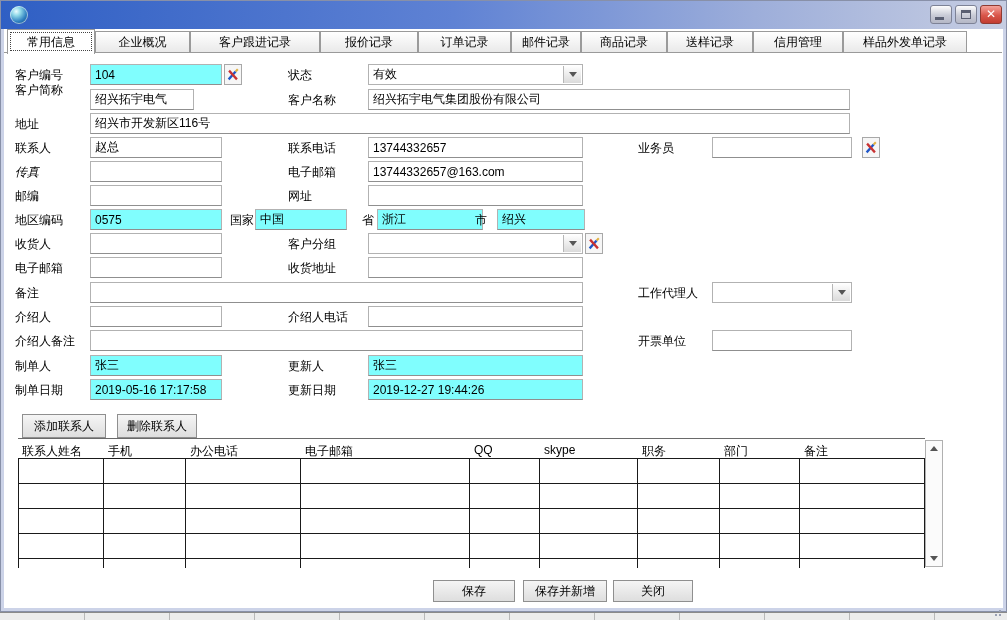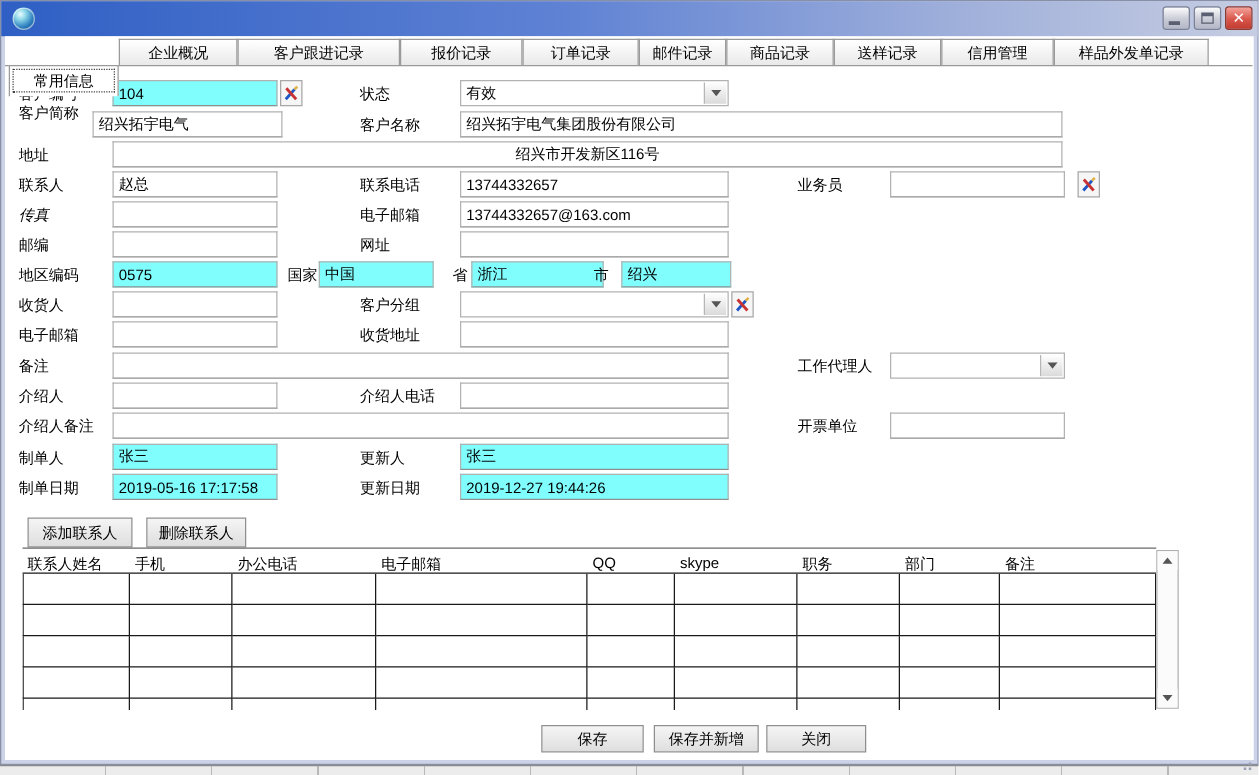--- a/index.html
+++ b/index.html
@@ -99,21 +99,21 @@
       <span class="winbtn close" style="left:979px;">
           <i class="glyph-x">✕</i>
         </span>
     </div>
     <div class="client"></div>
   </div>
 
   <div class="abs">
 
     <div class="tabline"></div>
-    <div class="tab sel" style="left:7px;width:88px;margin-top:23px;">常用信息</div>
+    <div class="tab sel" style="left:7px;width:88px;">常用信息</div>
     <div class="tab" style="left:95px;width:95px;">企业概况</div>
     <div class="tab" style="left:190px;width:130px;">客户跟进记录</div>
     <div class="tab" style="left:320px;width:98px;">报价记录</div>
     <div class="tab" style="left:418px;width:93px;">订单记录</div>
     <div class="tab" style="left:511px;width:70px;">邮件记录</div>
     <div class="tab" style="left:581px;width:86px;">商品记录</div>
     <div class="tab" style="left:667px;width:86px;">送样记录</div>
     <div class="tab" style="left:753px;width:90px;">信用管理</div>
     <div class="tab" style="left:843px;width:124px;">样品外发单记录</div>
 
@@ -128,26 +128,26 @@
     </button>
     <span class="lbl" style="left:288px;top:68px;">状态</span>
     <div class="dd" style="left:368px;top:64px;width:215px;">
       <span class="val">有效</span>
       <span class="btn">
           <i class="tri-dn"></i>
         </span>
     </div>
 
     <span class="lbl" style="left:15px;top:83px;text-align:center;">客户简称</span>
-    <input class="inp" style="left: 74px; top: 89px; width: 152px;" value="绍兴拓宇电气">
+    <input class="inp" style="left: 90px; top: 89px; width: 104px;" value="绍兴拓宇电气">
     <span class="lbl" style="left:288px;top:93px;">客户名称</span>
     <input class="inp" style="left: 368px; top: 89px; width: 482px;" value="绍兴拓宇电气集团股份有限公司">
 
     <span class="lbl" style="left:15px;top:117px;">地址</span>
-    <input class="inp" style="left: 90px; top: 113px; width: 760px; text-align: center;" value="绍兴市开发新区116号">
+    <input class="inp" style="left: 90px; top: 113px; width: 760px;" value="绍兴市开发新区116号">
 
     <span class="lbl" style="left:15px;top:141px;">联系人</span>
     <input class="inp" style="left: 90px; top: 137px; width: 132px;" value="赵总">
     <span class="lbl" style="left:288px;top:141px;">联系电话</span>
     <input class="inp" style="left: 368px; top: 137px; width: 215px;" value="13744332657">
     <span class="lbl" style="left:638px;top:141px;">业务员</span>
     <input class="inp" style="left: 712px; top: 137px; width: 140px;" value="">
     <button class="xbtn" style="left:862px;top:137px;">
       <svg width="14" height="14" viewBox="0 0 16 16">
         <line x1="3" y1="13" x2="11" y2="4" stroke="#1e56c8" stroke-width="2.6"></line>

